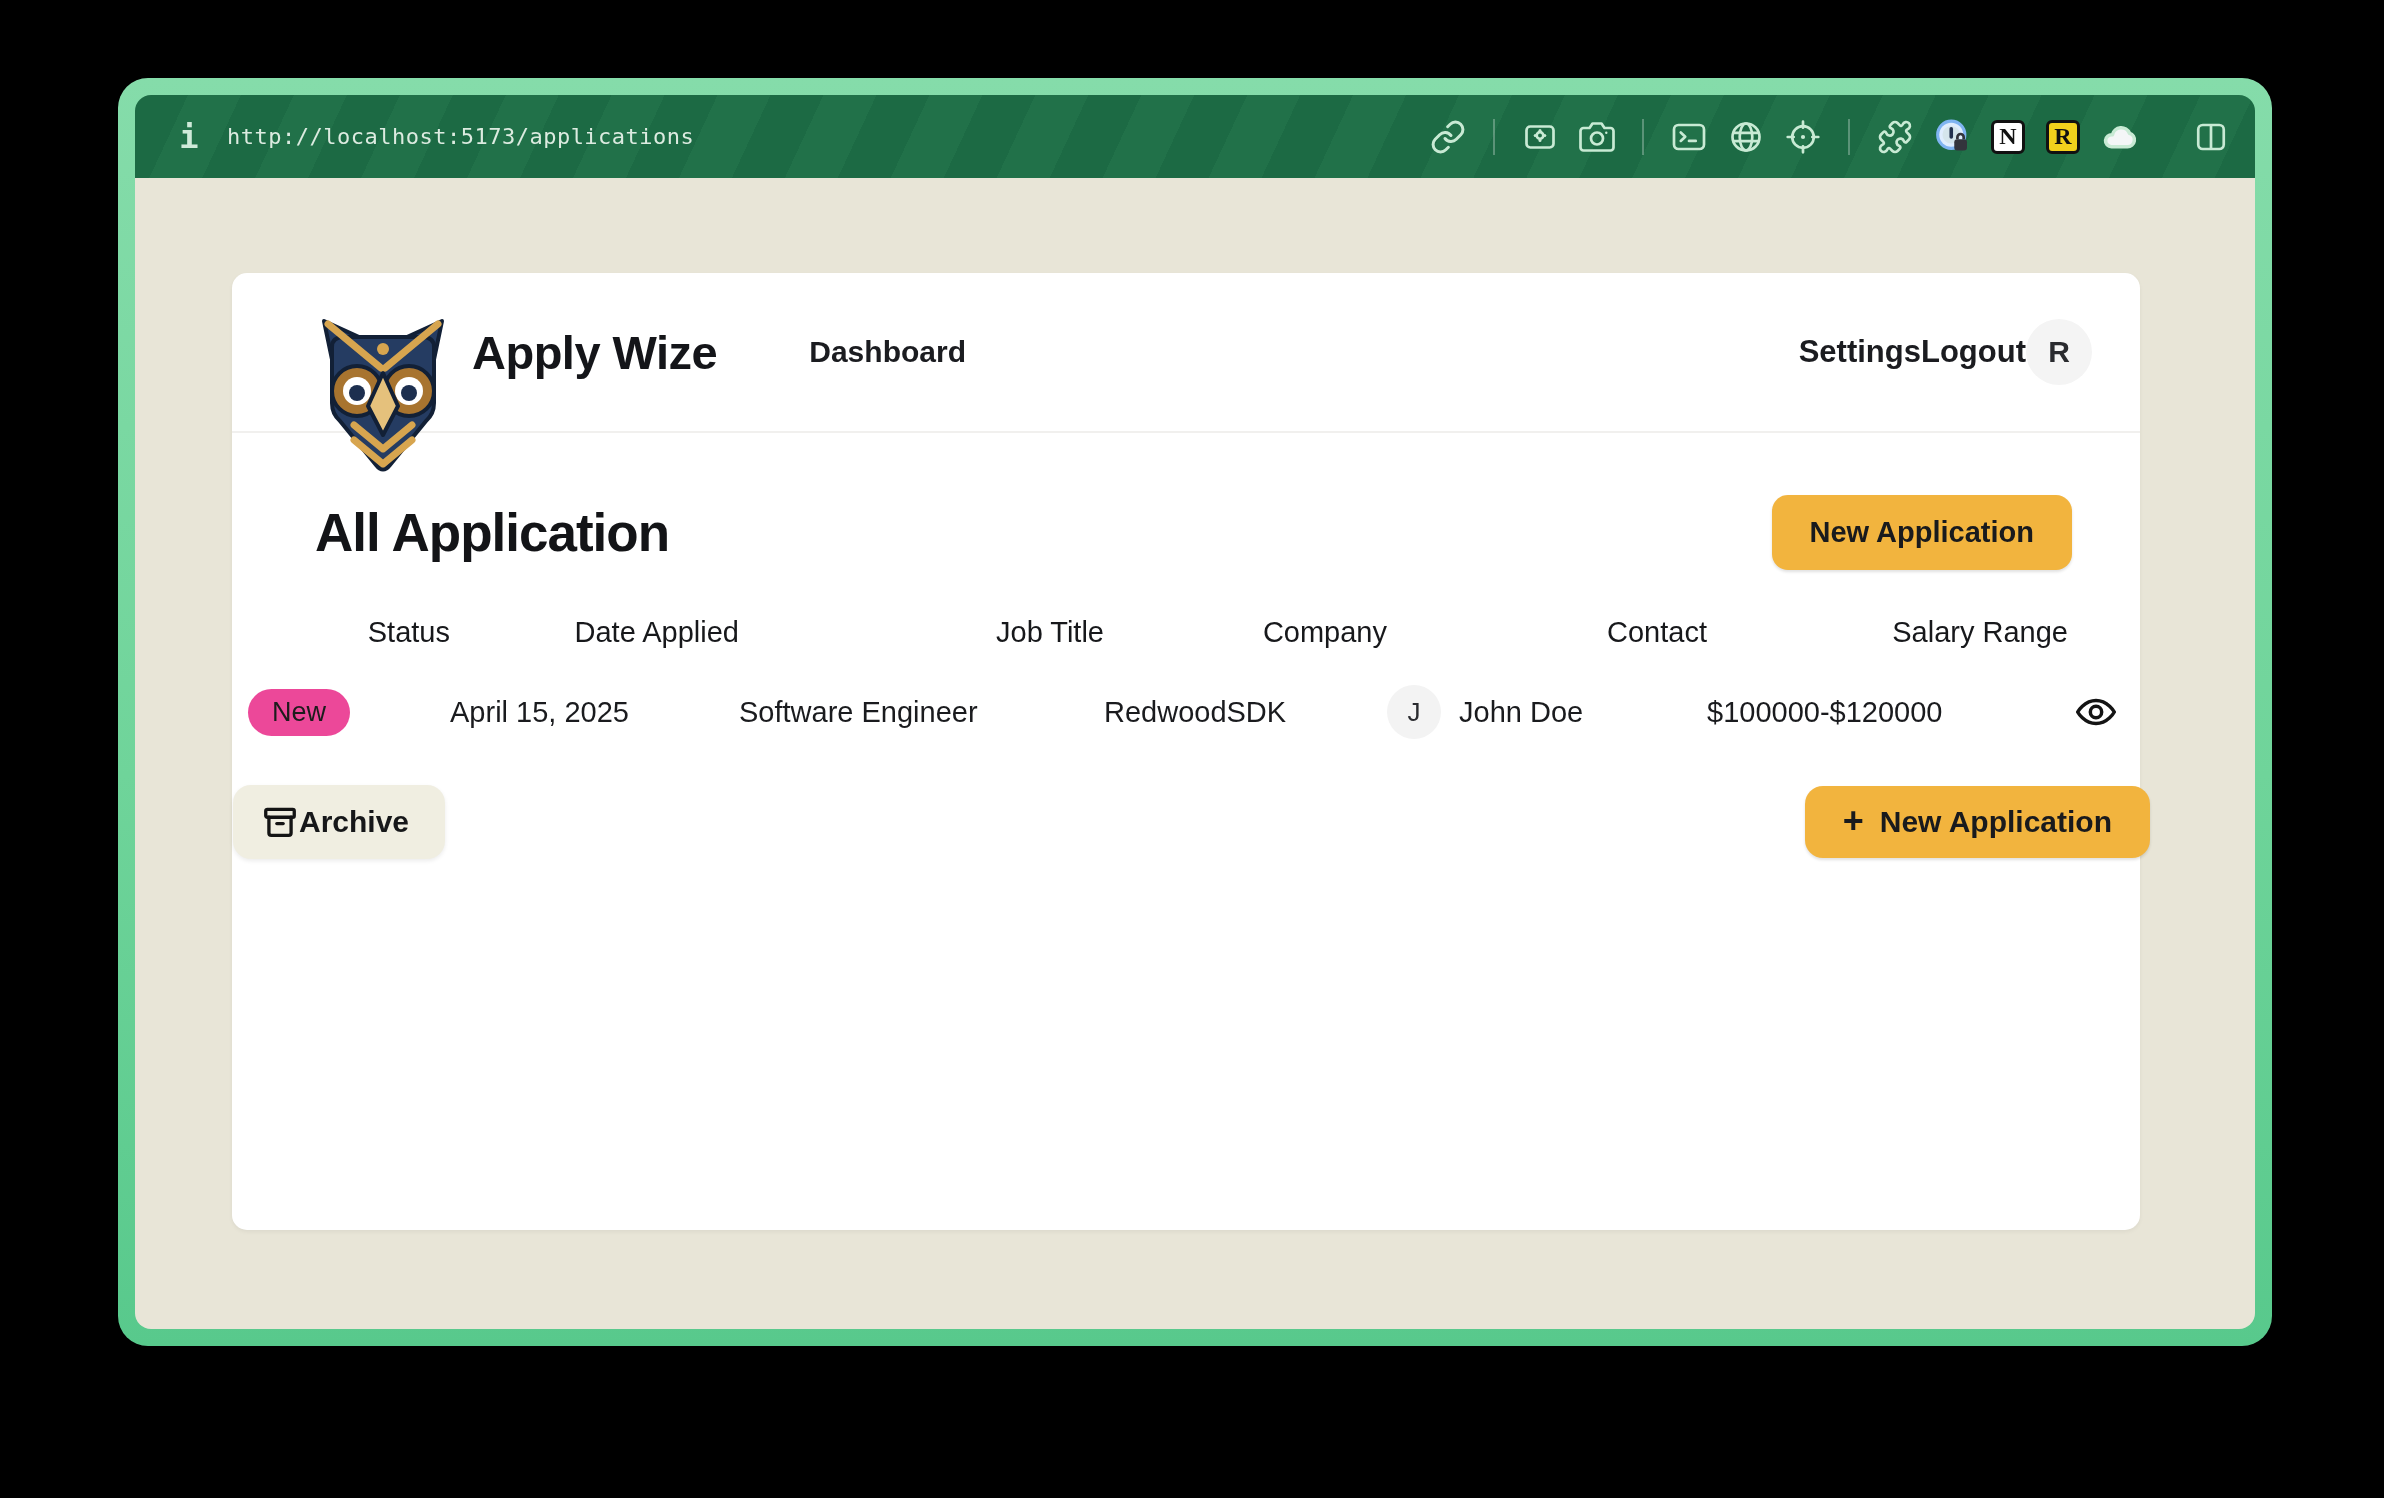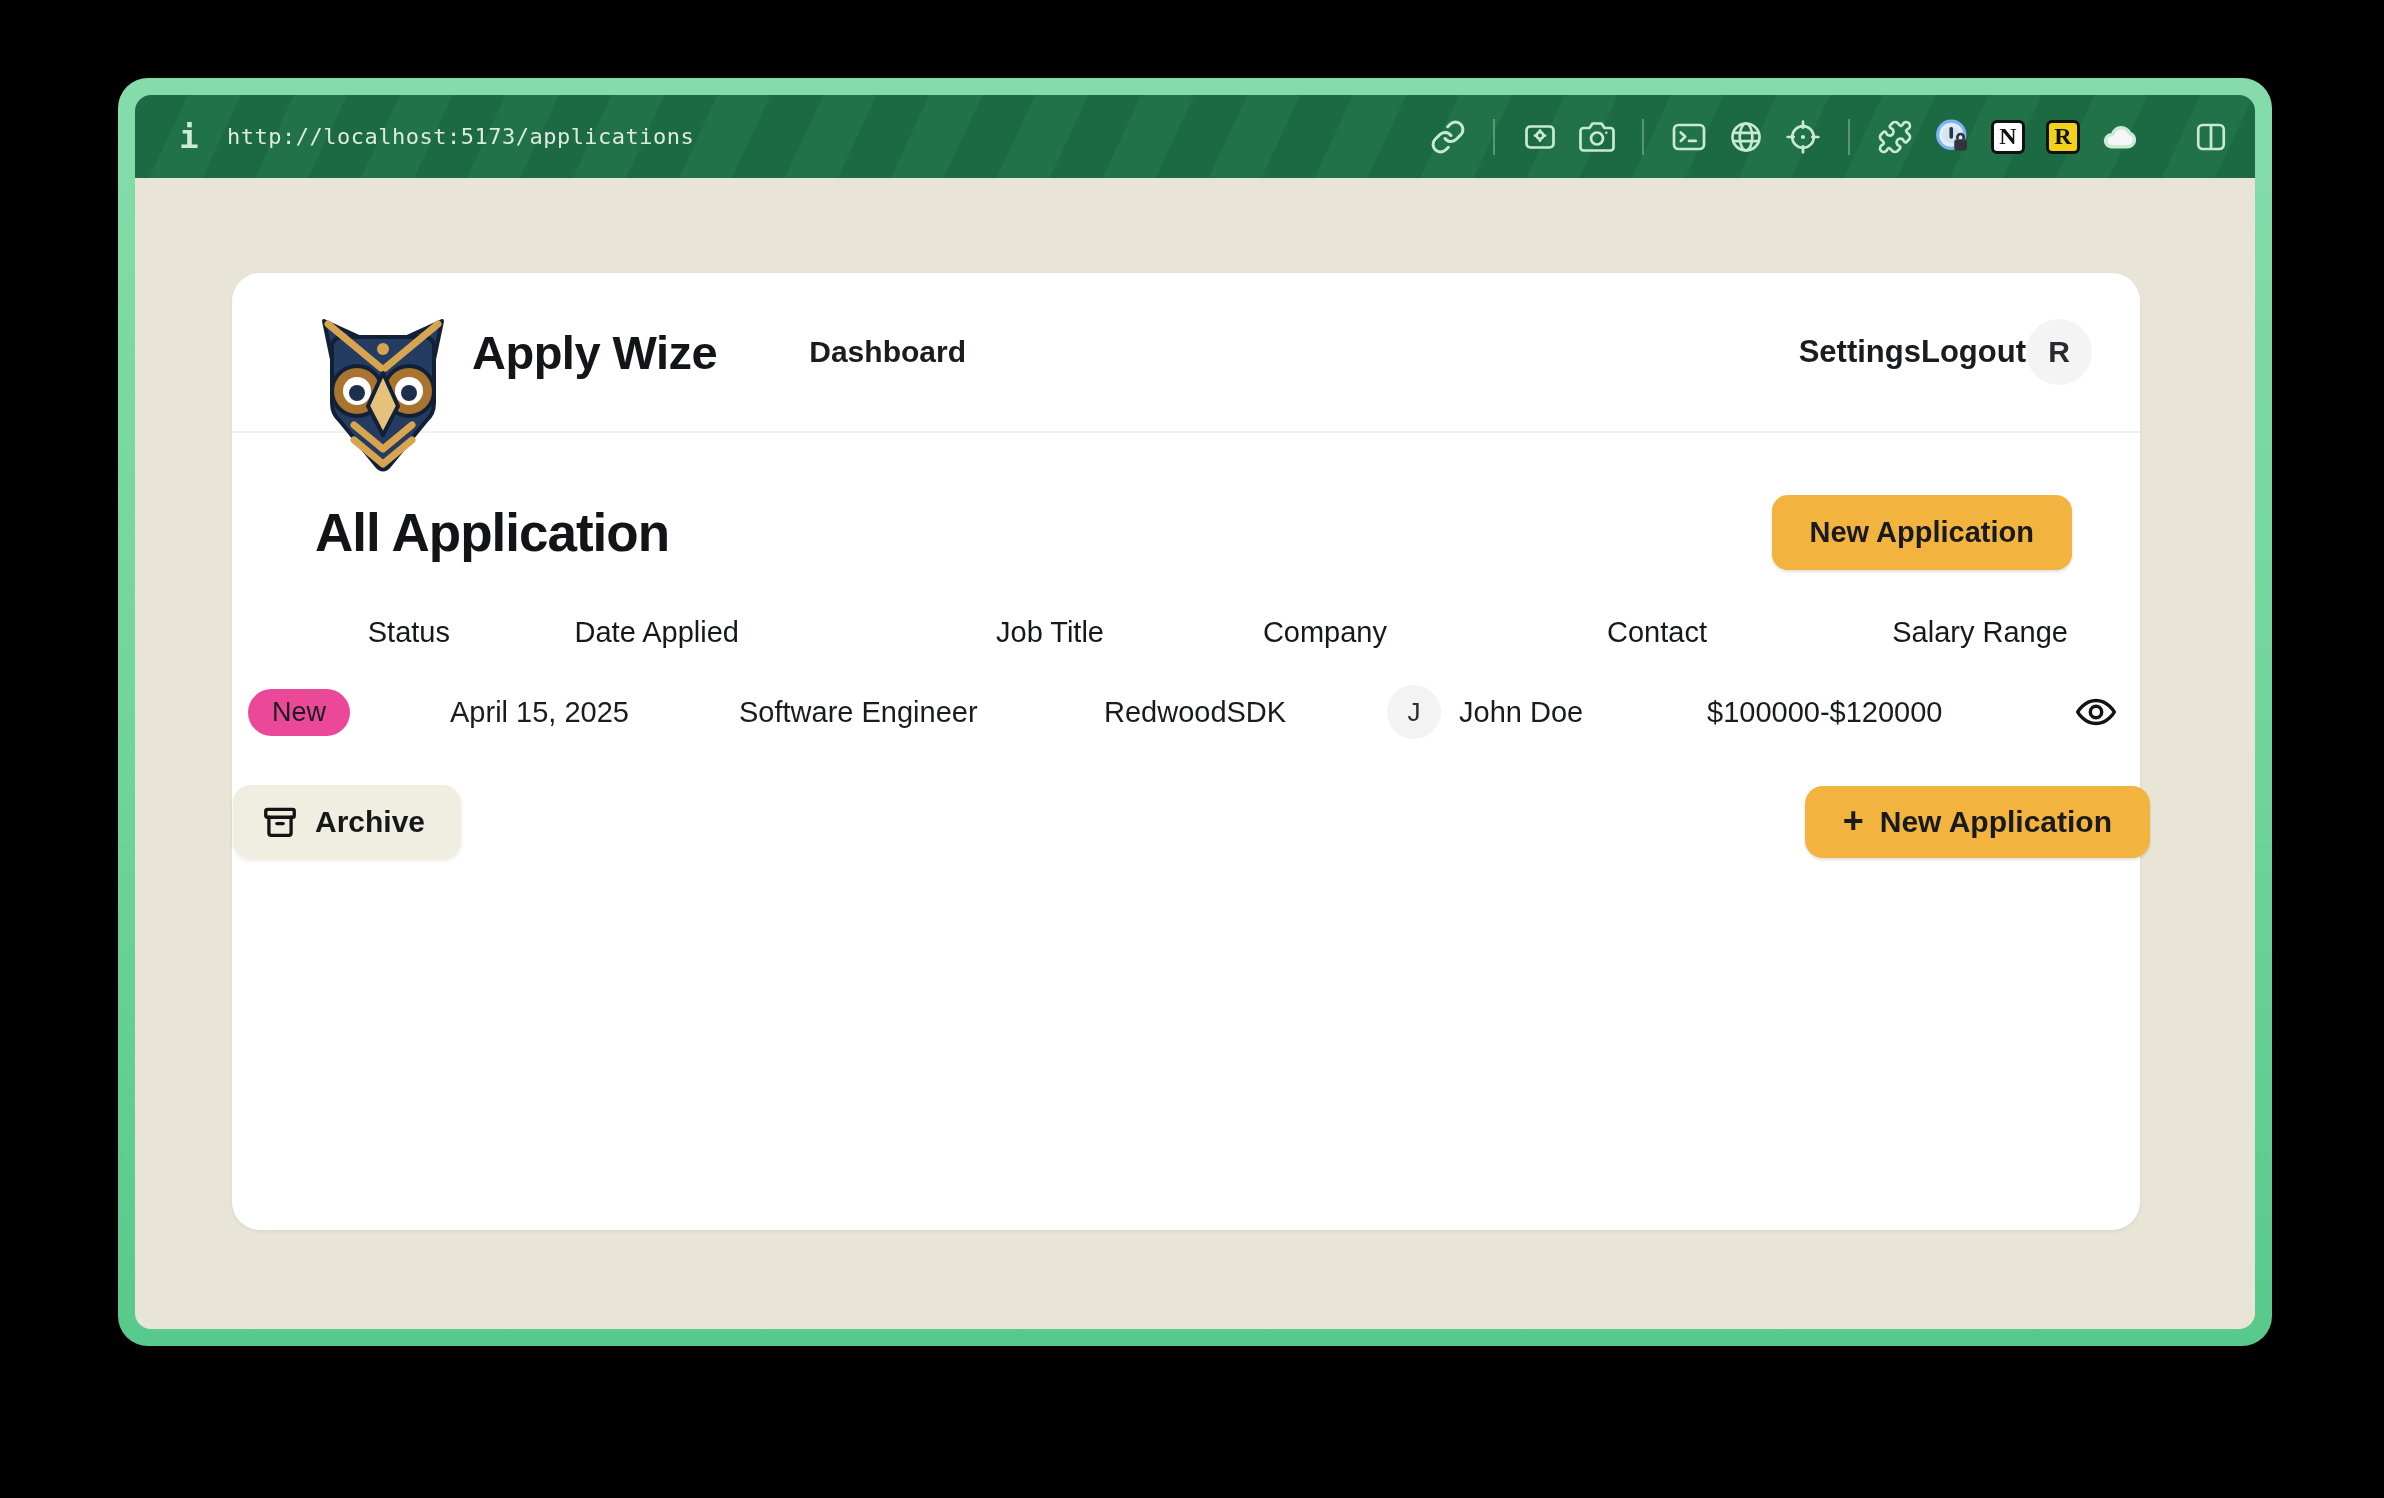--- a/index.html
+++ b/index.html
@@ -41,21 +41,21 @@
     width:34px; height:34px; border-radius:6px; display:flex; align-items:center; justify-content:center;
     font-family:"Liberation Serif",serif; font-weight:bold; font-size:24px;
   }
   .notion-sq { background:#fff; color:#111; border:3px solid #111; }
   .r-sq { background:#f2d11c; color:#111; border:3px solid #111; }
 
   
   .page { flex:1; background:#e8e5d7; position:relative; }
   .card {
     position:absolute; left:97px; top:95px; width:1908px; height:957px;
-    background:#fff; border-radius:28px; box-shadow:0 2px 4px rgba(0,0,0,.05);
+    background:#fff; border-radius:15px; box-shadow:0 2px 4px rgba(0,0,0,.05);
   }
 
   
   .card-header {
     height:160px; display:flex; align-items:center;
     border-bottom:2px solid #f1f0ee; padding:0 48px 0 86px; position:relative;
   }
   .brand-wrap { display:flex; align-items:center; }
   .logo { width:130px; height:166px; position:relative; top:42px; z-index:2; flex:0 0 130px; }
   .brand-title { font-size:47px; font-weight:bold; color:#141519; letter-spacing:-0.5px; margin-left:24px; }
@@ -97,21 +97,21 @@
   }
   .eye-btn { background:none; border:none; cursor:pointer; width:56px; height:44px;
     display:flex; align-items:center; justify-content:center; }
   .eye-btn svg { width:44px; height:44px; }
 
   
   .actions-row { display:flex; justify-content:space-between; align-items:center; margin:46px -10px 0 1px; }
   .btn-archive {
     background:#f0eee1; border:none; border-radius:18px; cursor:pointer;
     font-family:"Liberation Sans",sans-serif; font-size:30px; font-weight:bold; color:#161719;
-    padding:18px 36px 18px 28px; display:flex; align-items:center; gap:16px;
+    padding:18px 36px 18px 28px; display:flex; align-items:center; 
     box-shadow:0 2px 4px rgba(0,0,0,.08);
   }
   .btn-archive svg { width:38px; height:38px; }
   .btn-new-bottom { border-radius:18px; padding:19px 38px; font-size:30px; }
 </style>
 </head>
 <body>
 
 <div class="window">
   <div class="window-inner">

